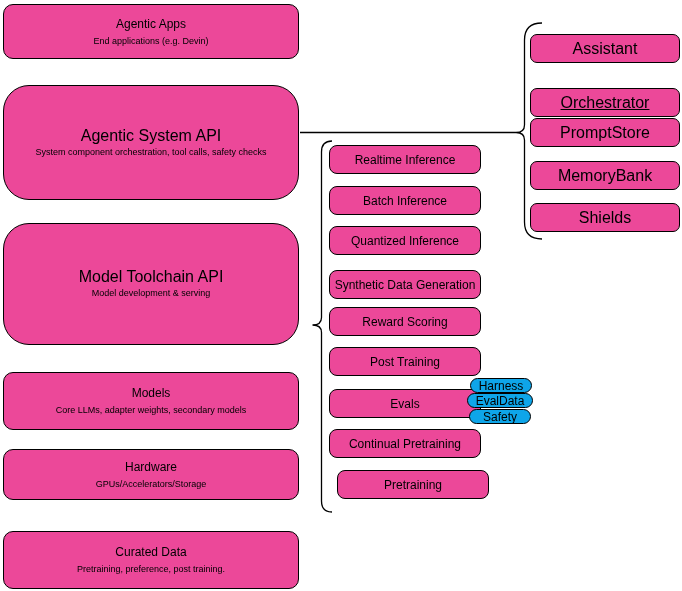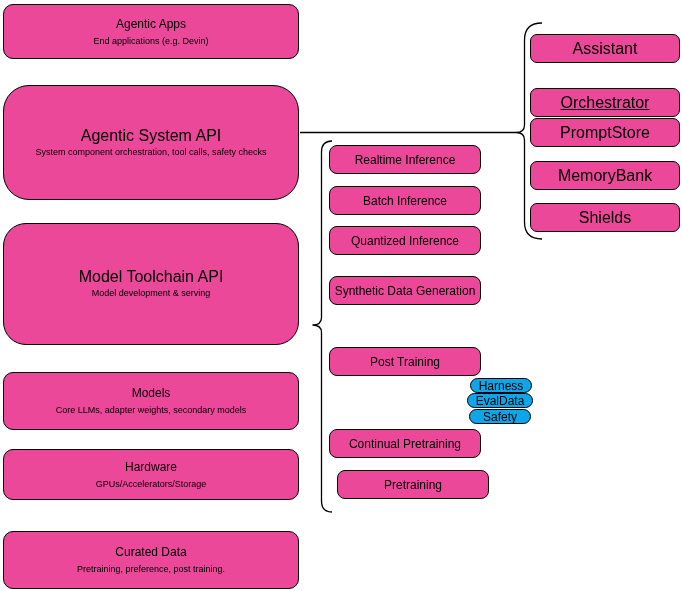--- a/index.html
+++ b/index.html
@@ -76,21 +76,21 @@
   <div class="node lbox" style="top:4px; height:55px;">
     <div class="title">Agentic Apps</div>
     <div class="subtitle">End applications (e.g. Devin)</div>
   </div>
 
   <div class="node lbox big" style="top:85px; height:115px;">
     <div class="title">Agentic System API</div>
     <div class="subtitle">System component orchestration, tool calls, safety checks</div>
   </div>
 
-  <div class="node lbox big" style="top:223px; height:122px;border-radius:23px;">
+  <div class="node lbox big" style="top:223px; height:122px;">
     <div class="title">Model Toolchain API</div>
     <div class="subtitle">Model development &amp; serving</div>
   </div>
 
   <div class="node lbox" style="top:372px; height:58px;">
     <div class="title">Models</div>
     <div class="subtitle">Core LLMs, adapter weights, secondary models</div>
   </div>
 
   <div class="node lbox" style="top:449px; height:51px;">
@@ -105,25 +105,31 @@
 
   <div class="node mbox" style="top:145px;">
     <span>Realtime Inference</span>
   </div>
   <div class="node mbox" style="top:186px;">
     <span>Batch Inference</span>
   </div>
   <div class="node mbox" style="top:226px;">
     <span>Quantized Inference</span>
   </div>
-  <div class="node mbox" style="top:276px;">
+  <div class="node mbox" style="top:270px;">
     <span>Synthetic Data Generation</span>
+  </div>
+  <div class="node mbox" style="top:307px;">
+    <span>Reward Scoring</span>
   </div>
   <div class="node mbox" style="top:347px;">
     <span>Post Training</span>
+  </div>
+  <div class="node mbox" style="top:389px;">
+    <span>Evals</span>
   </div>
   <div class="node mbox" style="top:429px;">
     <span>Continual Pretraining</span>
   </div>
   <div class="node mbox" style="top:470px;margin-left:8px;">
     <span>Pretraining</span>
   </div>
 
   <div class="pill" style="left:470px; top:378px; width:62px; height:15px;">
     <span>Harness</span>

